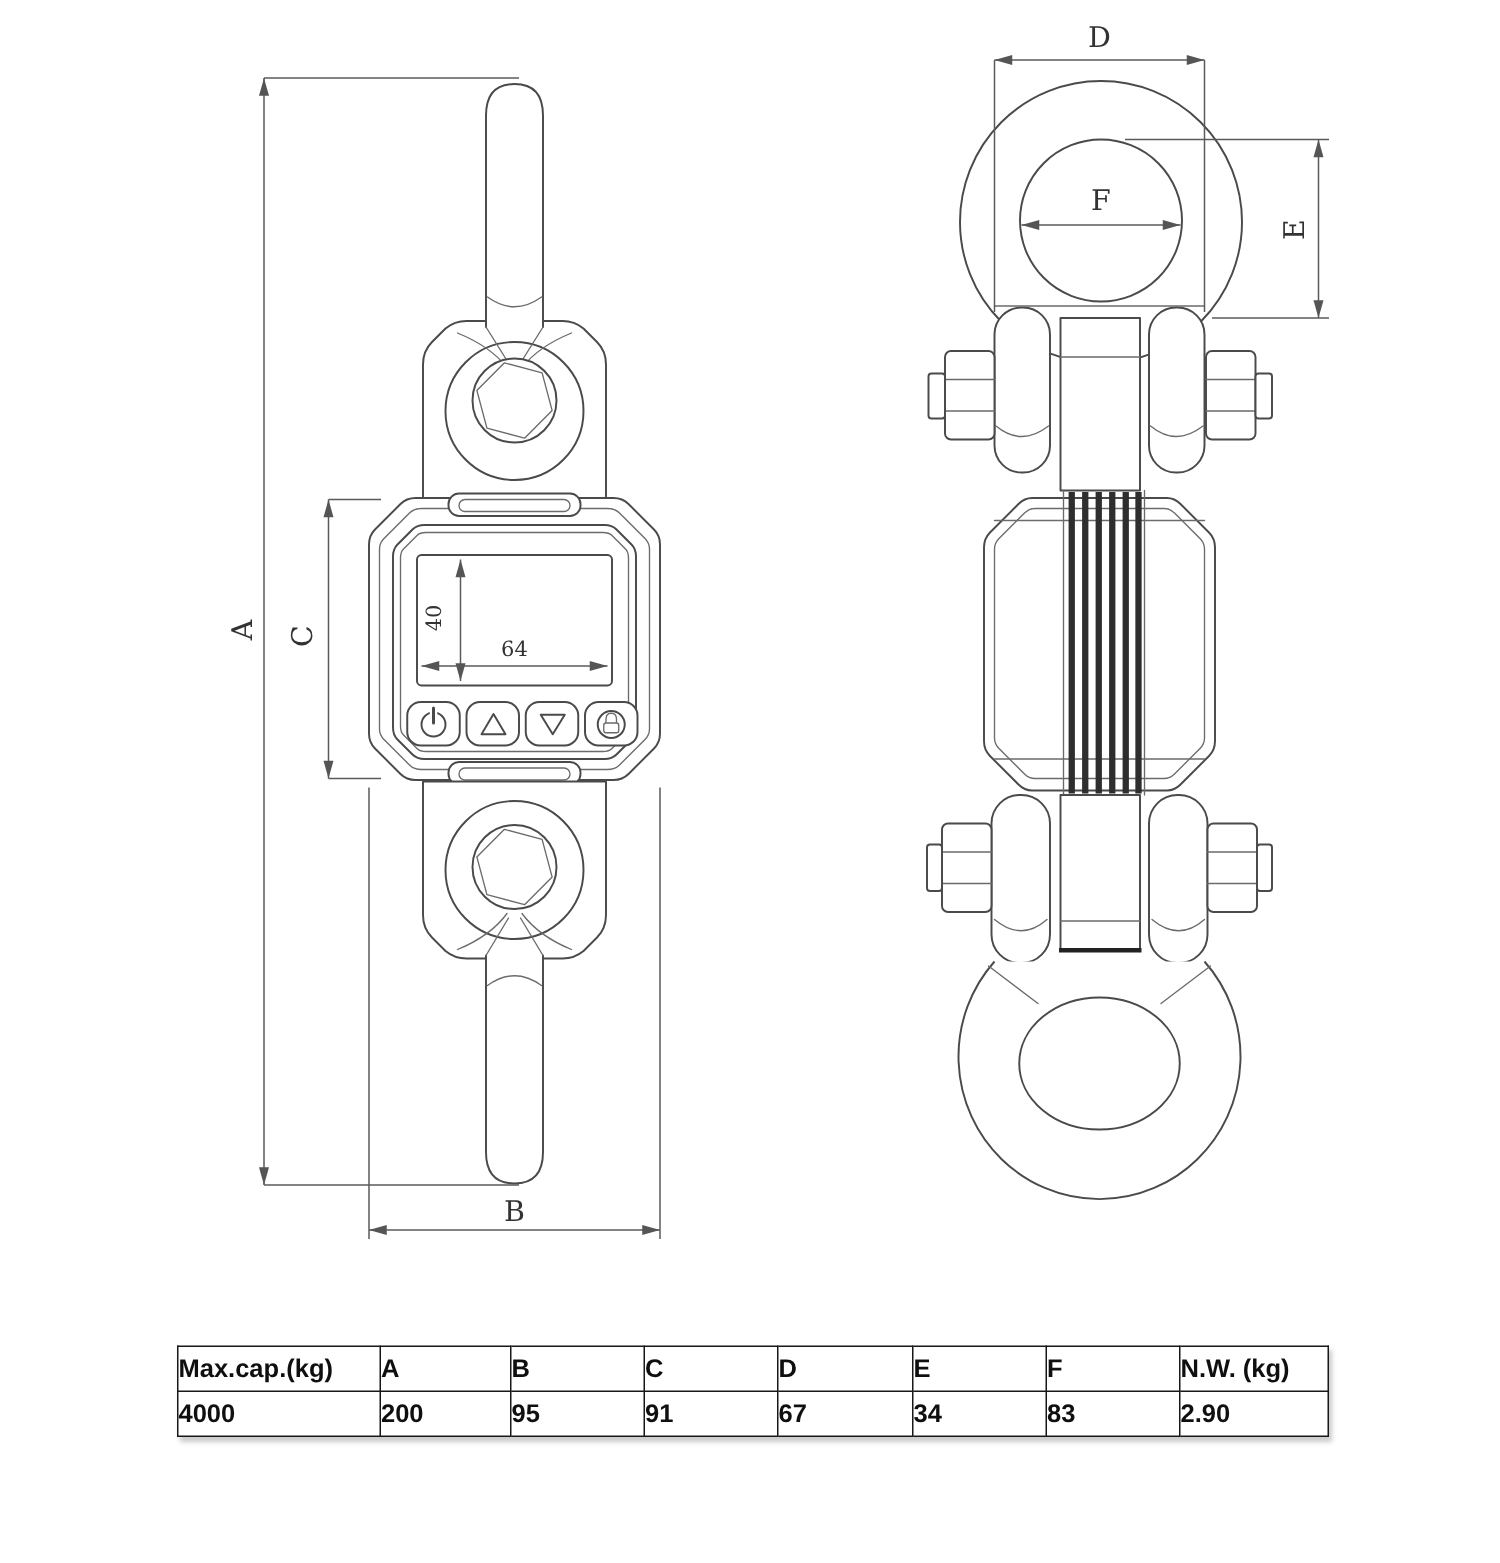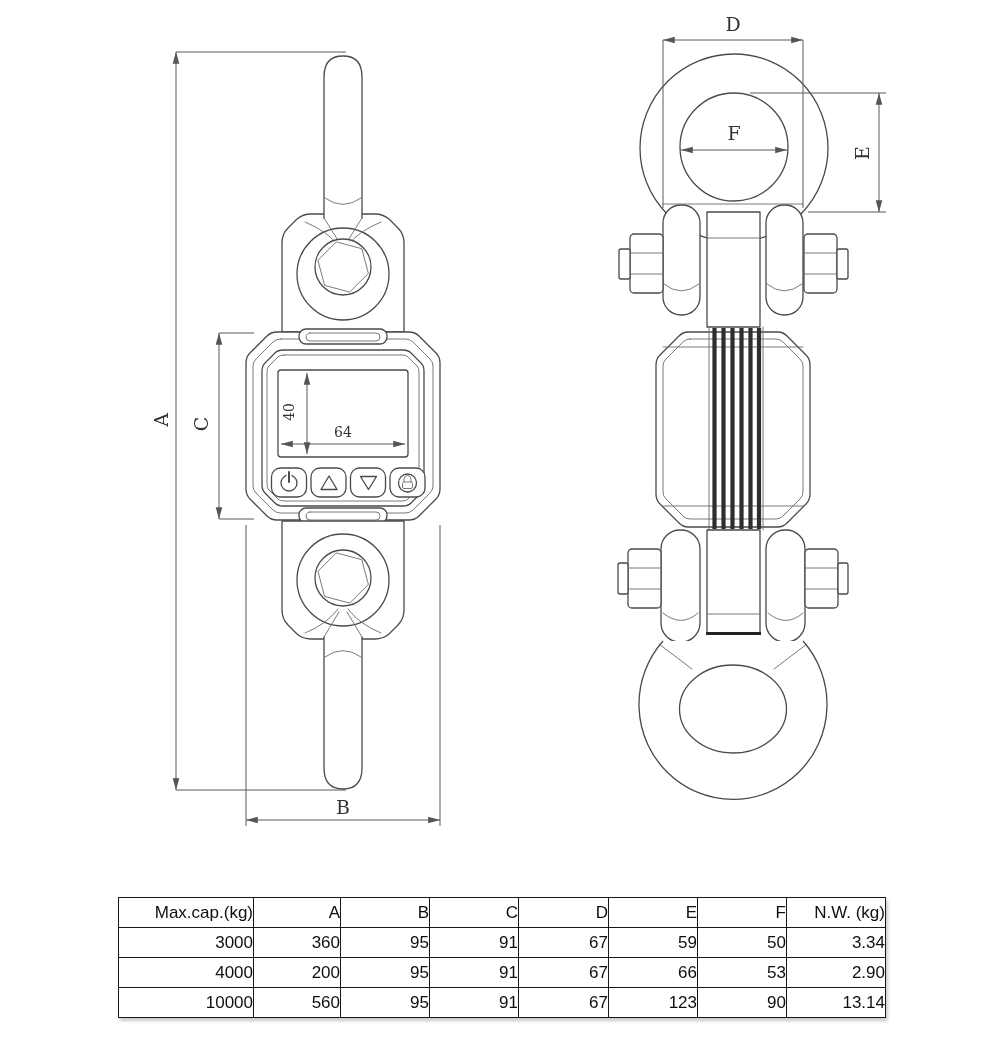--- a/index.html
+++ b/index.html
@@ -12,22 +12,22 @@
   .thinf{fill:#ffffff;stroke:#6b6b6b;stroke-width:0.9;}
   .dim  {fill:none;stroke:#5a5a5a;stroke-width:1;}
   .stripe{stroke:#2e2e2e;stroke-width:4.2;}
   .boldln{stroke:#222;stroke-width:3;}
   .dimtxt{font-family:"DejaVu Serif",serif;font-size:19px;fill:#333;}
   .smtxt {font-size:14px;}
   
   .spec{position:absolute;left:118px;top:897px;width:767px;border-collapse:collapse;
         table-layout:fixed;font-size:17px;color:#0f0f0f;
         box-shadow:2px 3px 3px rgba(140,140,140,.45);}
-  .spec th,.spec td{border:1.5px solid #181818;text-align:right;vertical-align:middle;
-        padding:0;height:29px;font-weight:400;white-space:nowrap;}
+  .spec th,.spec td{border:1.5px solid #181818;text-align:left;vertical-align:middle;
+        padding:0;height:29px;font-weight:700;white-space:nowrap;}
 </style>
 </head>
 <body>
 
 <div class="canvas">
 
 <svg width="1000" height="880" viewBox="0 0 1000 880">
   <defs>
     <marker id="ah" viewBox="0 0 12 8" refX="11.5" refY="4" markerWidth="13" markerHeight="8.6" orient="auto-start-reverse">
       <path d="M11.5,4 L0.5,0.9 L0.5,7.1 Z" fill="#555"></path>
@@ -223,45 +223,25 @@
       <th>B</th>
       <th>C</th>
       <th>D</th>
       <th>E</th>
       <th>F</th>
       <th>N.W. (kg)</th>
     </tr>
   </thead>
   <tbody>
     <tr>
-      <td>3000</td>
-      <td>360</td>
-      <td>95</td>
-      <td>91</td>
-      <td>67</td>
-      <td>59</td>
-      <td>50</td>
-      <td>3.34</td>
-    </tr>
-    <tr>
       <td>4000</td>
       <td>200</td>
       <td>95</td>
       <td>91</td>
       <td>67</td>
-      <td>66</td>
-      <td>53</td>
+      <td>34</td>
+      <td>83</td>
       <td>2.90</td>
-    </tr>
-    <tr>
-      <td>10000</td>
-      <td>560</td>
-      <td>95</td>
-      <td>91</td>
-      <td>67</td>
-      <td>123</td>
-      <td>90</td>
-      <td>13.14</td>
     </tr>
   </tbody>
 </table>
 
 </div>
 
 </body></html>

